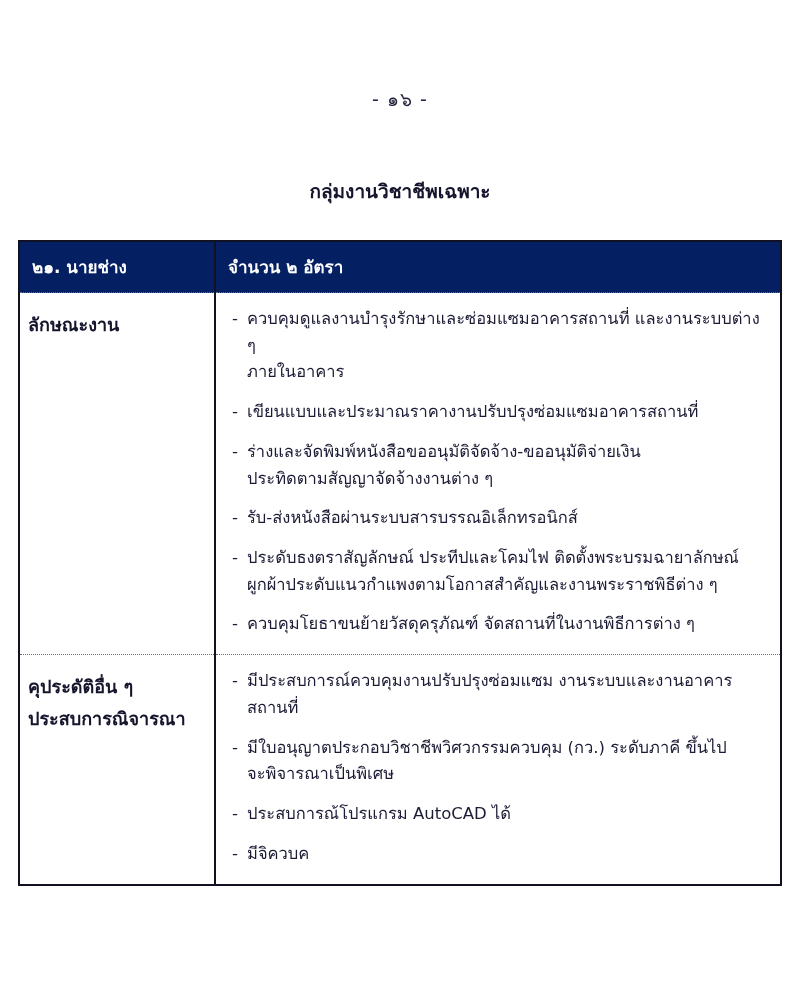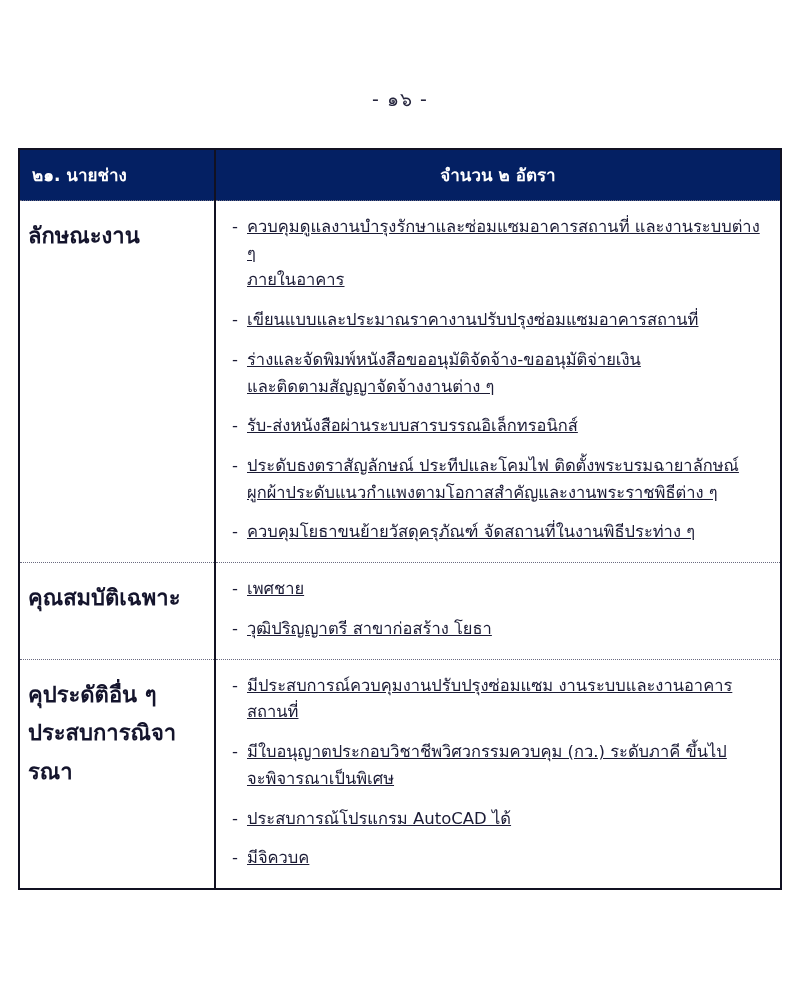--- a/index.html
+++ b/index.html
@@ -58,39 +58,39 @@
 
   .table-header td {
     padding: 11px 12px 12px 12px;
     font-size: 17px;
     font-weight: bold;
     font-family: "DejaVu Sans", "Liberation Sans", sans-serif;
     border: none;
   }
 
   .hdr-left { text-align: left; }
-  .hdr-right { text-align: center; }
+  .hdr-right { text-align: left; }
 
   .body-row > td {
     vertical-align: top;
     padding: 0;
     border-top: 1px dotted #6b6b80;
   }
   .body-row:first-of-type > td {
     border-top: none;
   }
 
   .col-label {
     width: 196px;
     border-right: 2px solid #111122 !important;
   }
 
   .label-cell {
     padding: 16px 0 16px 8px;
-    font-size: 22px;
+    font-size: 18px;
     font-weight: bold;
     color: #14142c;
     line-height: 1.75;
     font-family: "DejaVu Sans", "Liberation Sans", sans-serif;
   }
 
   .label-line { display: block; }
 
   .items-cell {
     padding: 13px 14px 14px 16px;
@@ -109,30 +109,30 @@
 
   .dash {
     flex: 0 0 auto;
     width: 15px;
     color: #1b1b35;
   }
 
   .bullet-text {
     flex: 1 1 auto;
     white-space: pre-line;
-    text-decoration: underline;
   }
 </style>
 </head>
 <body>
 
 <div class="page">
 
   <div class="page-number">- ๑๖ -</div>
 
+  <div class="section-title">กลุ่มงานวิชาชีพเฉพาะ</div>
 
   <table class="job-table">
     <colgroup>
       <col class="col-label">
       <col>
     </colgroup>
     <tbody>
       <tr class="table-header">
         <td class="hdr-left">๒๑. นายช่าง</td>
         <td class="hdr-right">จำนวน ๒ อัตรา</td>
@@ -150,53 +150,34 @@
               <span class="bullet-text">ควบคุมดูแลงานบำรุงรักษาและซ่อมแซมอาคารสถานที่ และงานระบบต่าง ๆ
 ภายในอาคาร</span>
             </div>
             <div class="bullet-item">
               <span class="dash">-</span>
               <span class="bullet-text">เขียนแบบและประมาณราคางานปรับปรุงซ่อมแซมอาคารสถานที่</span>
             </div>
             <div class="bullet-item">
               <span class="dash">-</span>
               <span class="bullet-text">ร่างและจัดพิมพ์หนังสือขออนุมัติจัดจ้าง-ขออนุมัติจ่ายเงิน
-และติดตามสัญญาจัดจ้างงานต่าง ๆ</span>
+ประทิดตามสัญญาจัดจ้างงานต่าง ๆ</span>
             </div>
             <div class="bullet-item">
               <span class="dash">-</span>
               <span class="bullet-text">รับ-ส่งหนังสือผ่านระบบสารบรรณอิเล็กทรอนิกส์</span>
             </div>
             <div class="bullet-item">
               <span class="dash">-</span>
               <span class="bullet-text">ประดับธงตราสัญลักษณ์ ประทีปและโคมไฟ ติดตั้งพระบรมฉายาลักษณ์
 ผูกผ้าประดับแนวกำแพงตามโอกาสสำคัญและงานพระราชพิธีต่าง ๆ</span>
             </div>
             <div class="bullet-item">
               <span class="dash">-</span>
-              <span class="bullet-text">ควบคุมโยธาขนย้ายวัสดุครุภัณฑ์ จัดสถานที่ในงานพิธีประท่าง ๆ</span>
-            </div>
-          </div>
-        </td>
-      </tr>
-      <tr class="body-row">
-        <td class="col-label">
-          <div class="label-cell">
-            <span class="label-line">คุณสมบัติเฉพาะ</span>
-          </div>
-        </td>
-        <td>
-          <div class="items-cell">
-            <div class="bullet-item">
-              <span class="dash">-</span>
-              <span class="bullet-text">เพศชาย</span>
-            </div>
-            <div class="bullet-item">
-              <span class="dash">-</span>
-              <span class="bullet-text">วุฒิปริญญาตรี  สาขาก่อสร้าง โยธา</span>
+              <span class="bullet-text">ควบคุมโยธาขนย้ายวัสดุครุภัณฑ์ จัดสถานที่ในงานพิธีการต่าง ๆ</span>
             </div>
           </div>
         </td>
       </tr>
       <tr class="body-row">
         <td class="col-label">
           <div class="label-cell">
             <span class="label-line">คุประดัติอื่น ๆ</span>
             <span class="label-line">ประสบการณิจารณา</span>
           </div>

